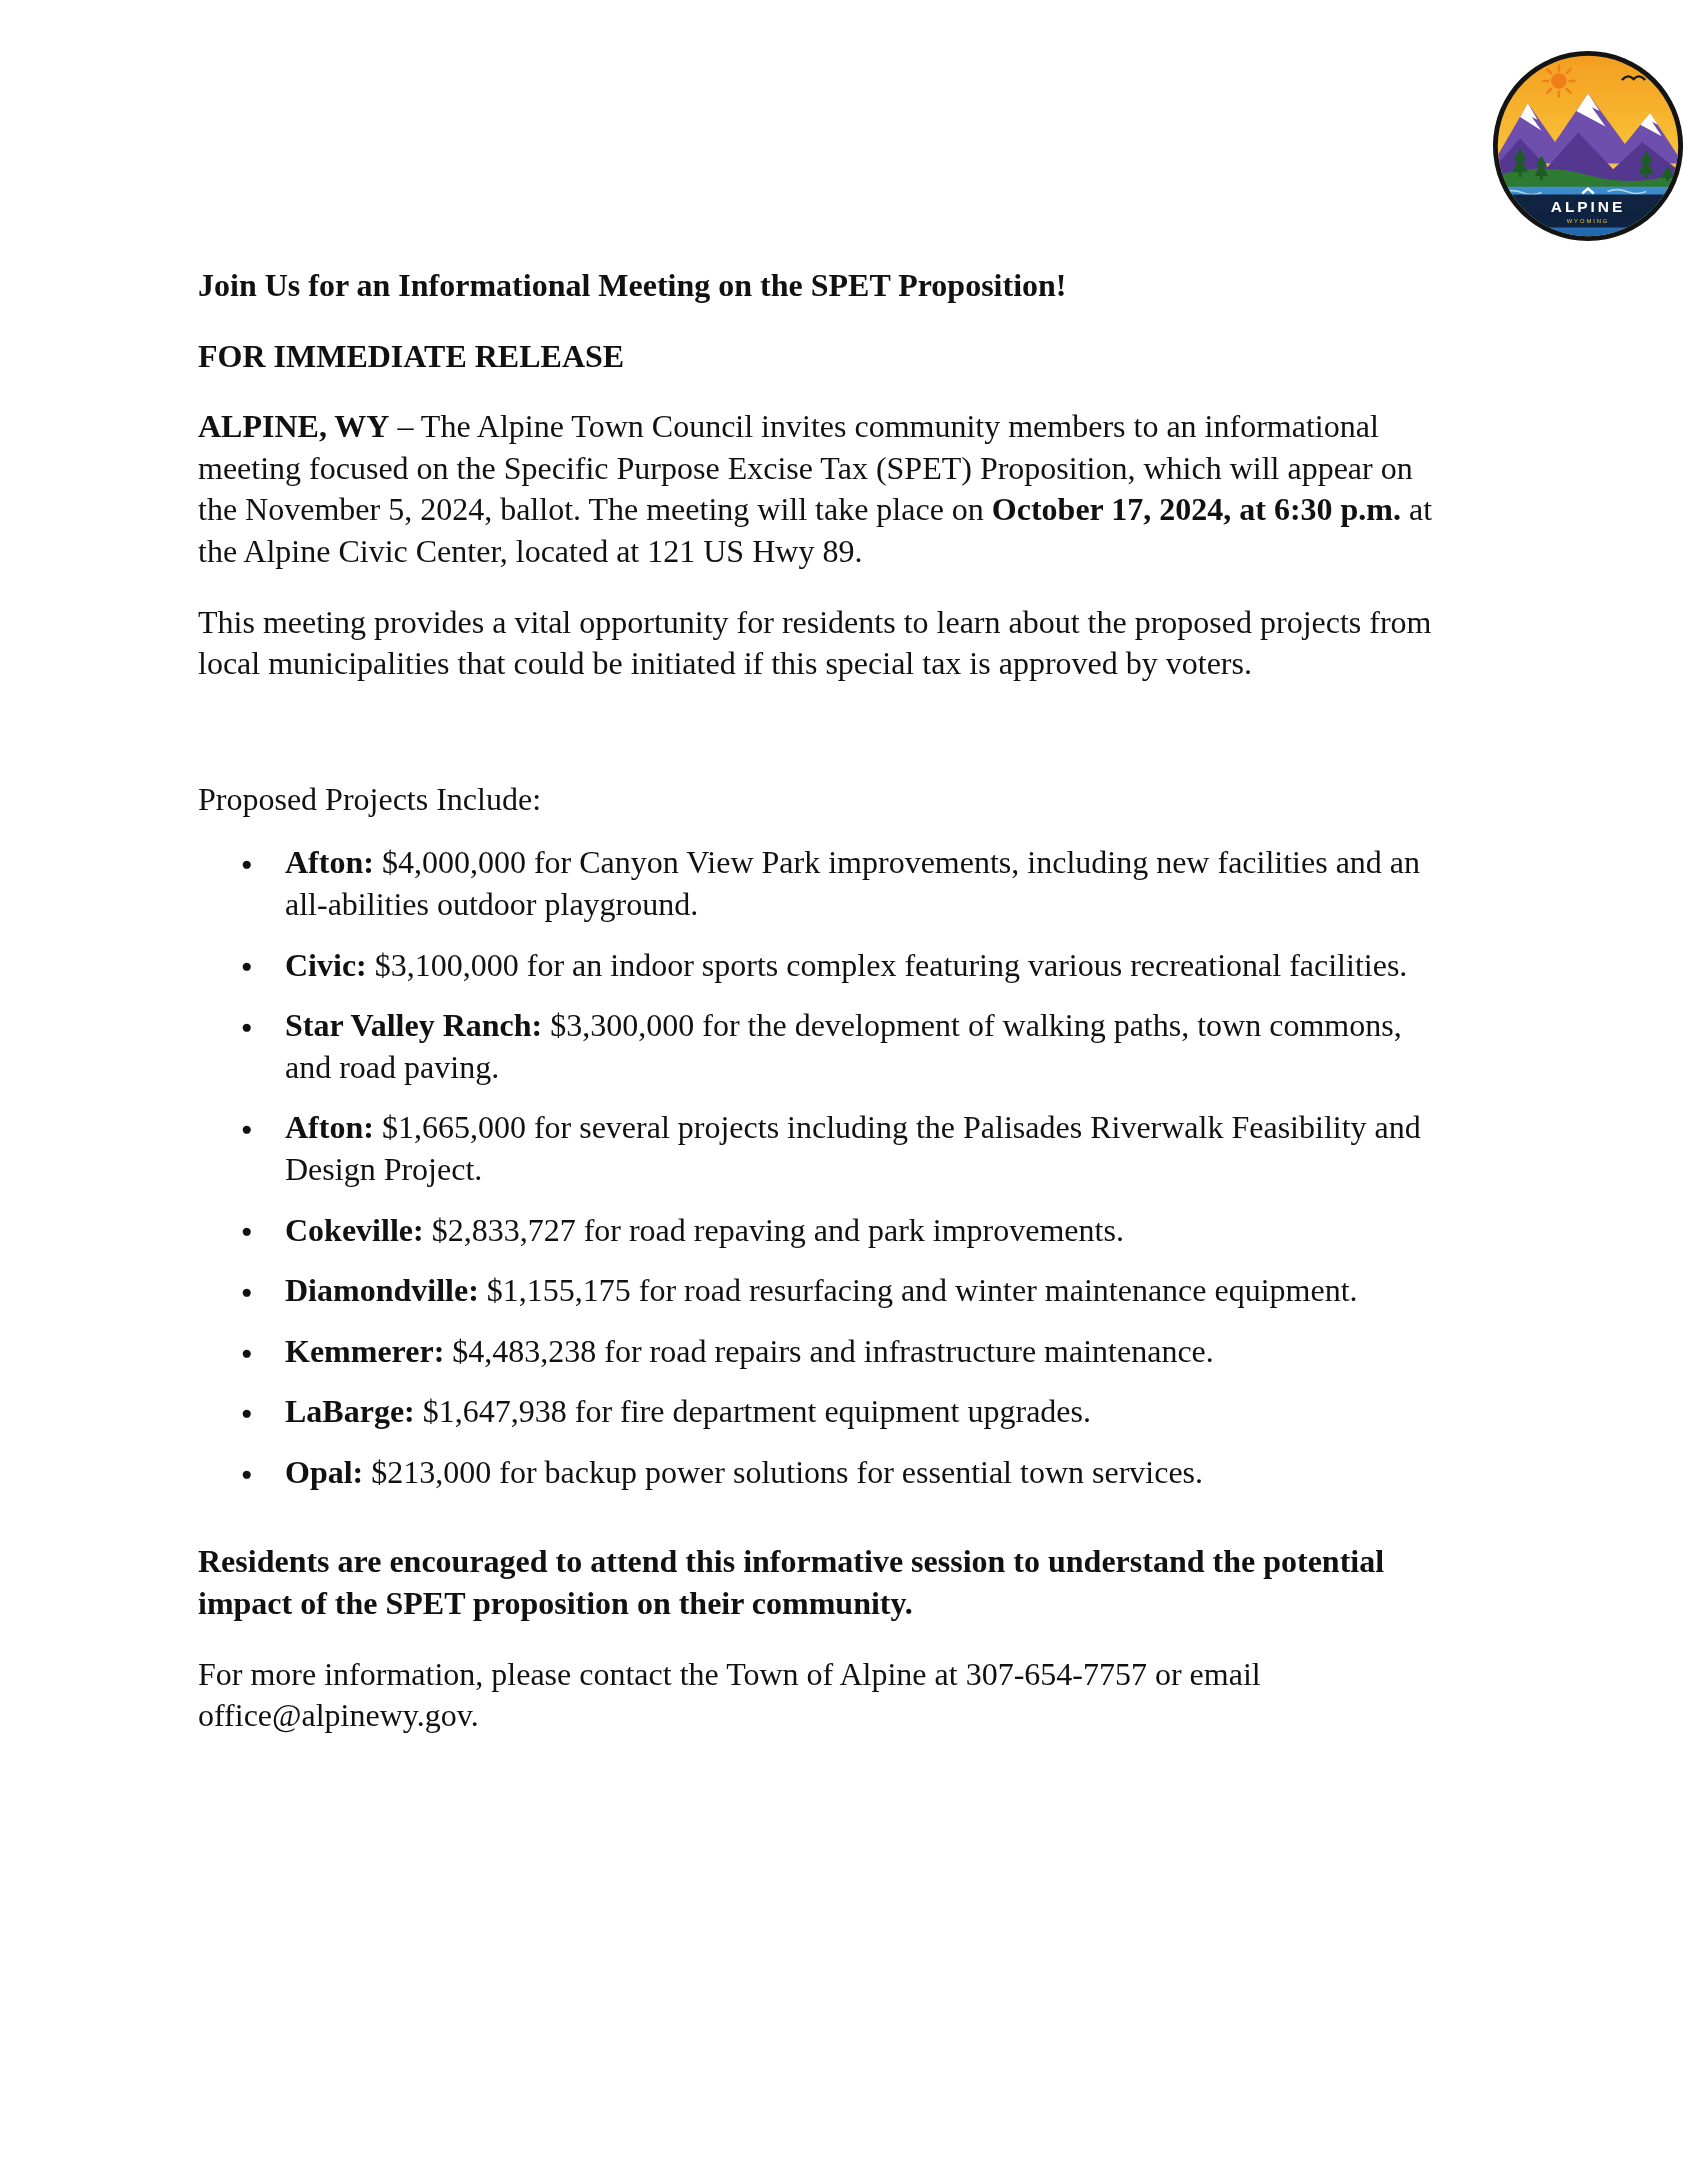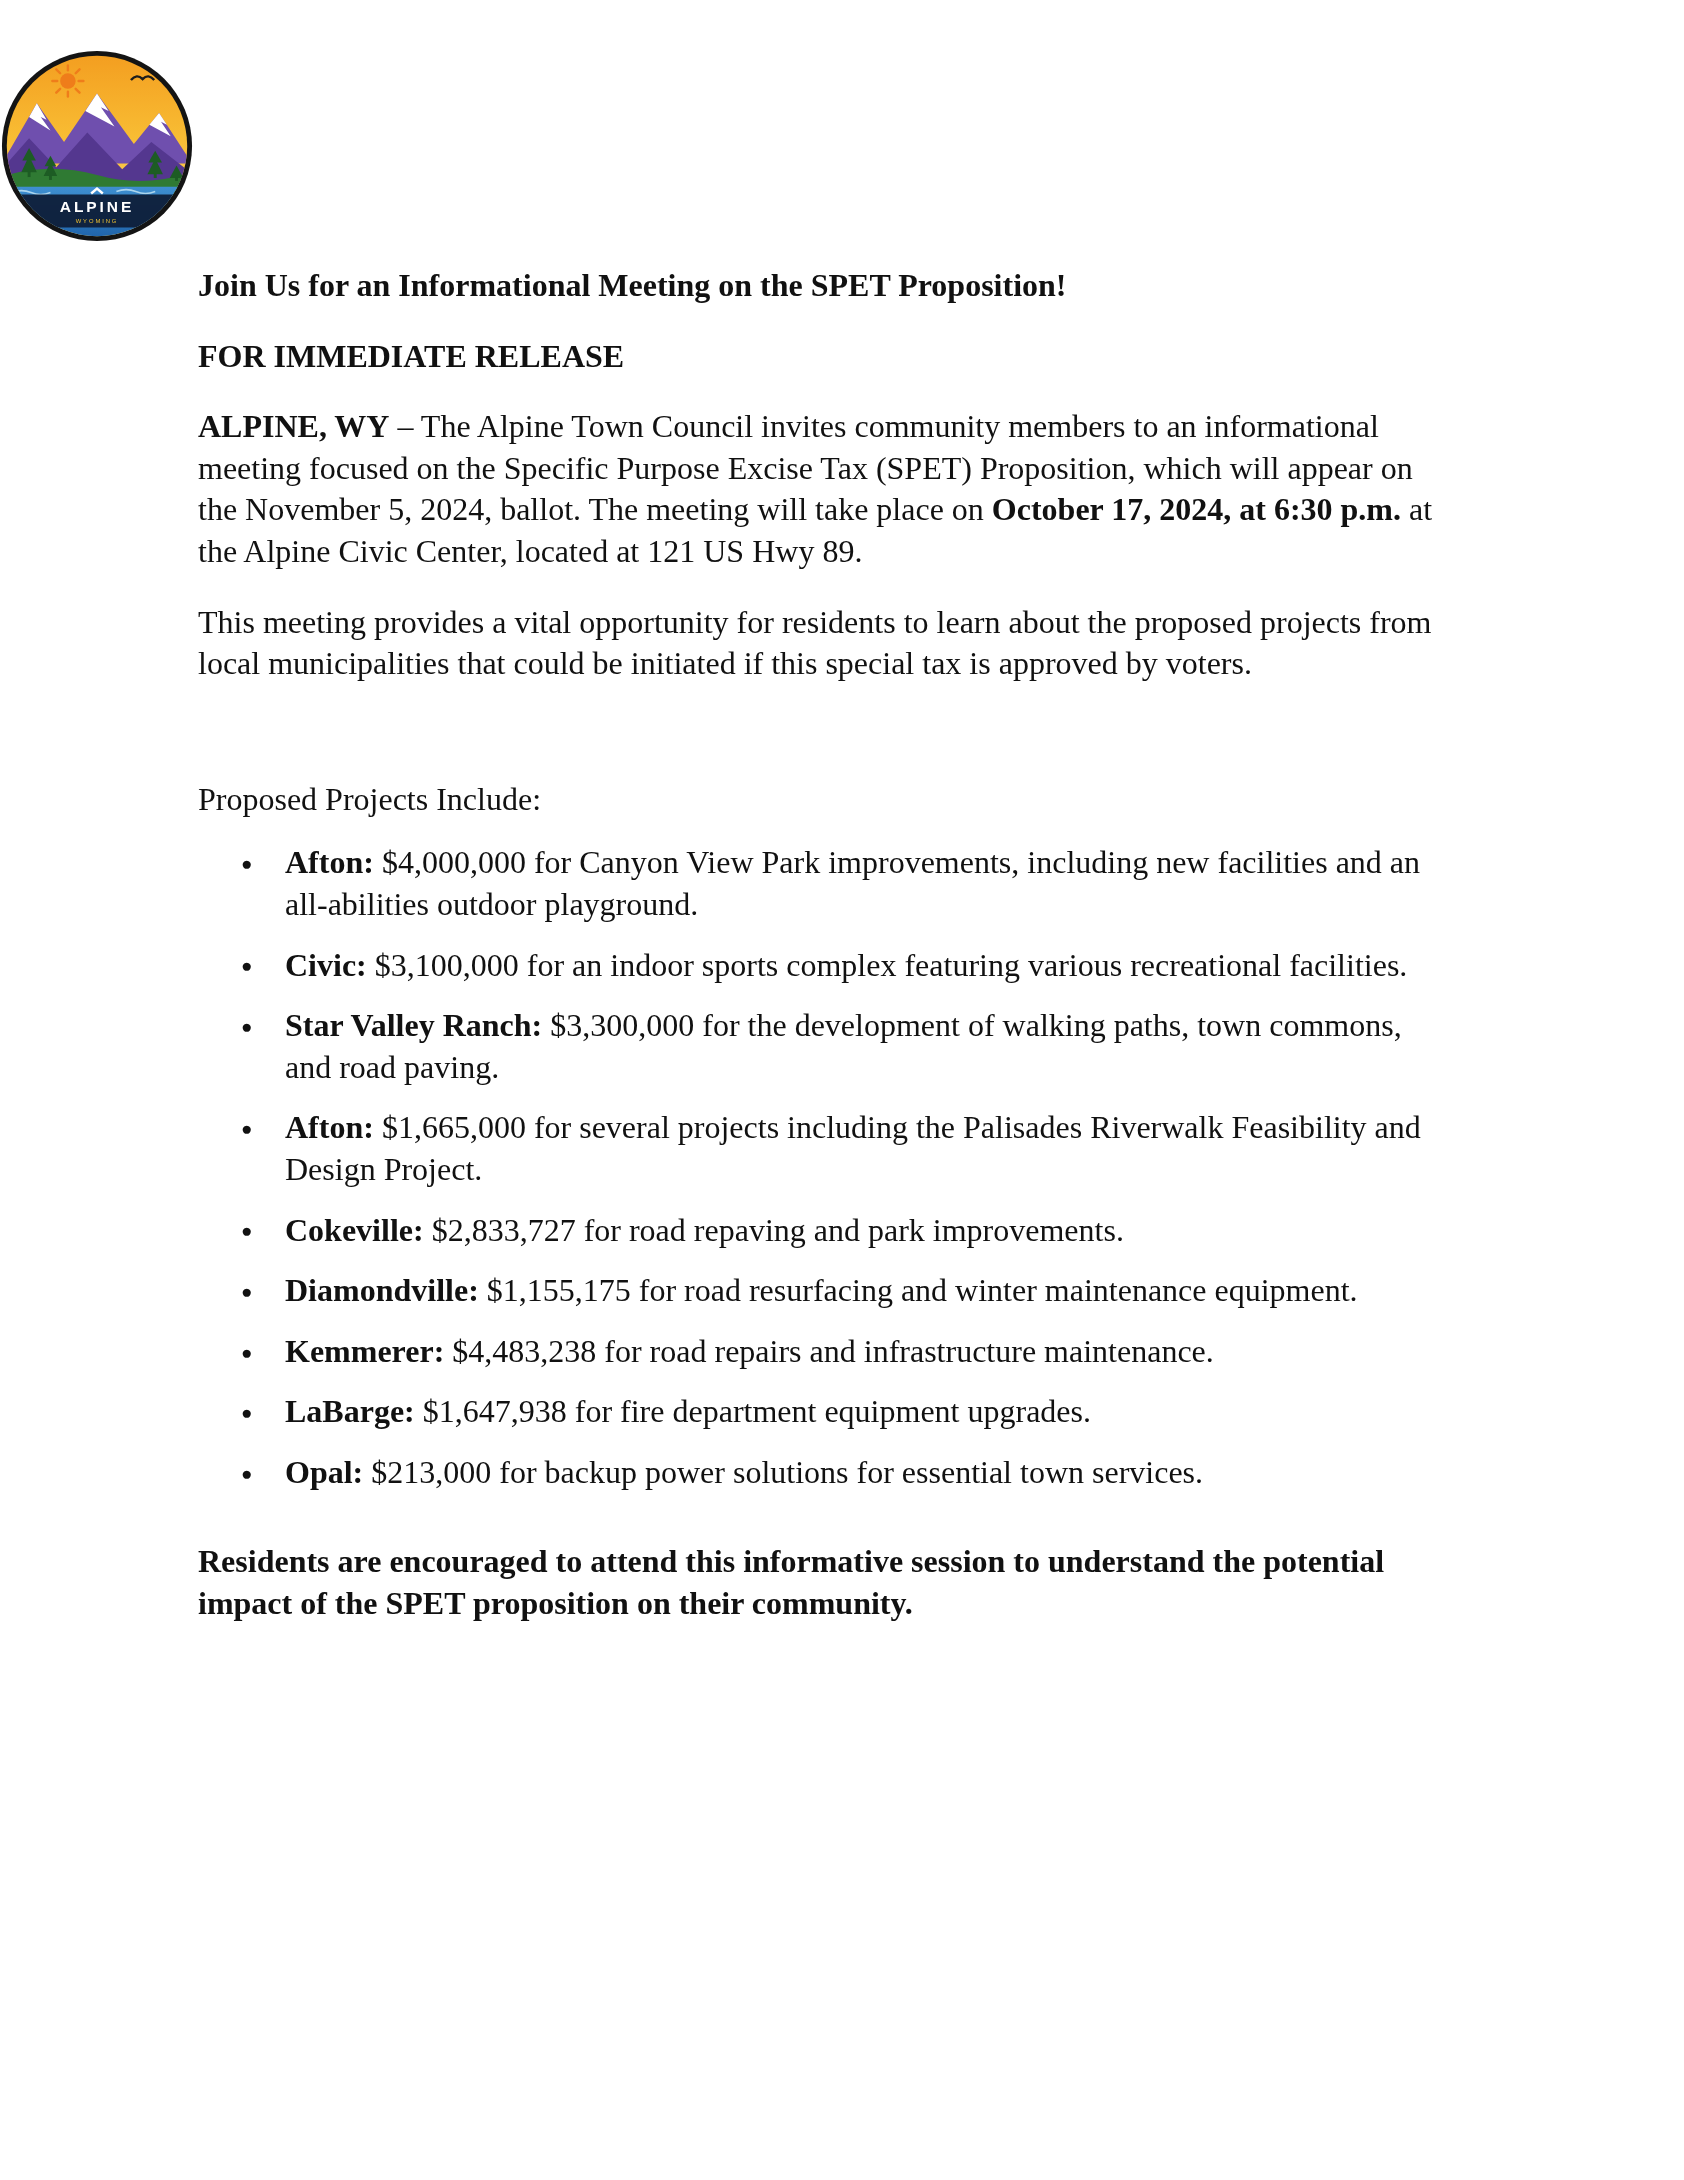--- a/index.html
+++ b/index.html
@@ -7,21 +7,21 @@
     width: 1685px;
     height: 2181px;
     background: #ffffff;
     font-family: "Liberation Serif", serif;
     font-size: 32px;
     line-height: 1.3;
     color: #111111;
     overflow: hidden;
   }
   .page { width: 1685px; height: 2181px; box-sizing: border-box; padding-top: 49px; }
-  .logo-row { display: flex; justify-content: flex-start; margin-bottom: 22px; }
+  .logo-row { display: flex; justify-content: flex-end; margin-bottom: 22px; }
   .logo { width: 194px; height: 194px; }
   .content { margin-left: 198px; margin-right: 247px; }
   p { margin: 0 0 29px 0; }
   .bold { font-weight: bold; }
   .section-heading { font-weight: normal; margin-top: 94px; margin-bottom: 22px; }
   ul.projects { list-style: none; margin: 0 0 29px 0; padding: 0; }
   ul.projects li {
     position: relative;
     padding-left: 87px;
     margin-bottom: 19px;
@@ -130,16 +130,17 @@
       <li><span class="bullet">●</span><b>Afton:</b><span> $1,665,000 for several projects including the Palisades Riverwalk Feasibility and Design Project.</span></li>
       <li><span class="bullet">●</span><b>Cokeville:</b><span> $2,833,727 for road repaving and park improvements.</span></li>
       <li><span class="bullet">●</span><b>Diamondville:</b><span> $1,155,175 for road resurfacing and winter maintenance equipment.</span></li>
       <li><span class="bullet">●</span><b>Kemmerer:</b><span> $4,483,238 for road repairs and infrastructure maintenance.</span></li>
       <li><span class="bullet">●</span><b>LaBarge:</b><span> $1,647,938 for fire department equipment upgrades.</span></li>
       <li><span class="bullet">●</span><b>Opal:</b><span> $213,000 for backup power solutions for essential town services.</span></li>
     </ul>
 
     <p class="closing">Residents are encouraged to attend this informative session to understand the potential impact of the SPET proposition on their community.</p>
 
+    <p>For more information, please contact the Town of Alpine at 307-654-7757 or email office@alpinewy.gov.</p>
 
   </div>
 </div>
 
 
 </body></html>

